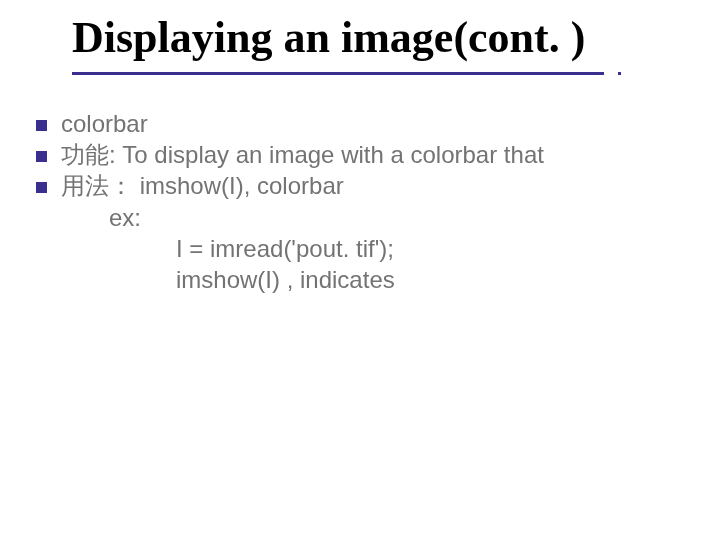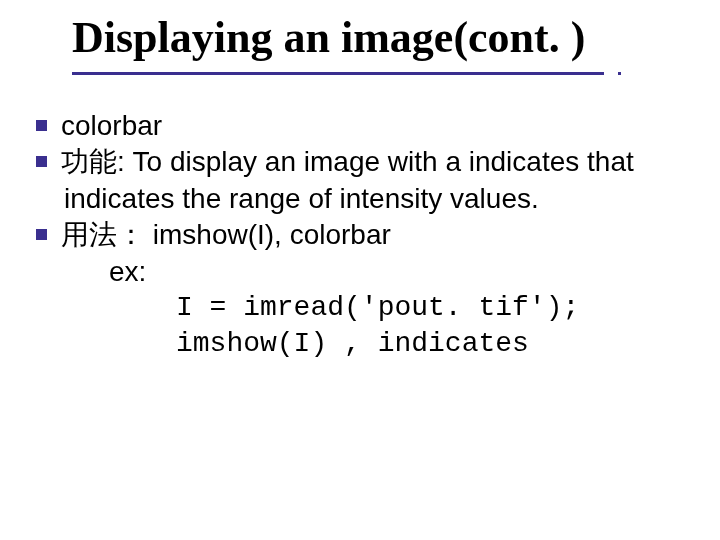--- a/index.html
+++ b/index.html
@@ -42,23 +42,23 @@
     top: 72px;
     width: 3px;
     height: 3px;
     background: #3a2f8f;
   }
   .body {
     position: absolute;
     left: 36px;
     top: 108px;
     width: 660px;
-    font-size: 28px;
+    font-size: 24px;
     line-height: 1.30;
-    color: #000000;
+    color: #737373;
   }
   .row {
     display: flex;
     align-items: flex-start;
   }
   .bullet {
     width: 11px;
     height: 11px;
     background: #3a2f8f;
     flex: 0 0 auto;
@@ -69,21 +69,20 @@
     flex: 1 1 auto;
   }
   .cont {
     margin-left: 28px;
   }
   .ex-indent {
     margin-left: 73px;
   }
   .code-indent {
     margin-left: 140px;
-    font-family: Liberation Mono, monospace;
   }
 </style>
 </head>
 <body>
 
 <div class="slide">
 
   <div class="title-wrap">
     <h1 class="title">Displaying an image(cont. )</h1>
   </div>
@@ -95,24 +94,23 @@
     <div class="row">
       <div class="bullet"></div>
       <div class="text">
         <span></span><span>colorbar</span>
       </div>
     </div>
 
     <div class="row">
       <div class="bullet"></div>
       <div class="text">
-        <span>功能: </span><span>To display an image with a indicates that</span>
+        <span>功能: </span><span>To display an image with a colorbar that</span>
       </div>
     </div>
-    <div class="cont">indicates the range of intensity values.</div>
 
     <div class="row">
       <div class="bullet"></div>
       <div class="text">
         <span>用法：</span><span> imshow(I), colorbar</span>
       </div>
     </div>
 
     <div class="ex-indent">ex:</div>
     <div class="code-indent">I = imread('pout. tif');</div>

